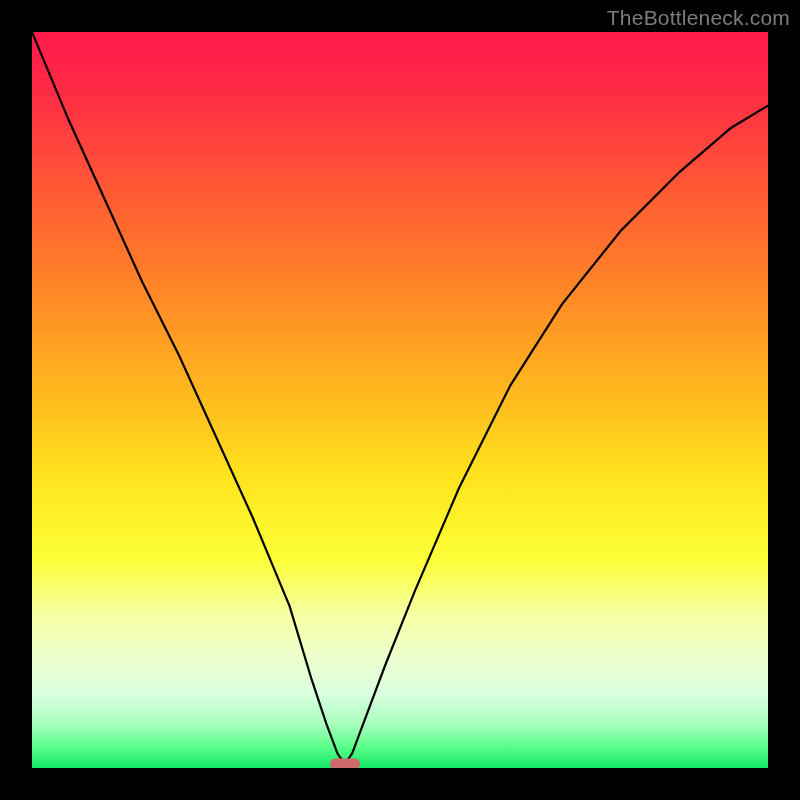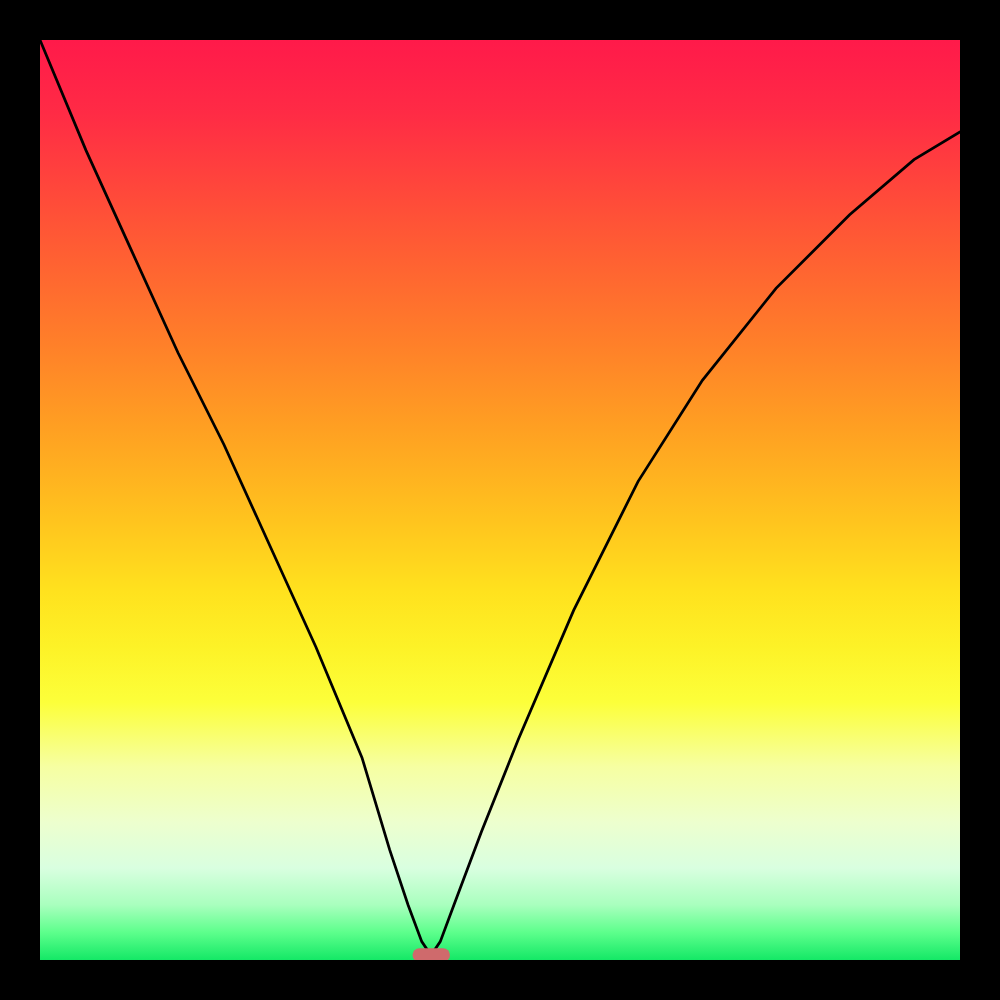--- a/index.html
+++ b/index.html
@@ -90,13 +90,14 @@
   <div class="plot-area">
     <div class="plot-bg"></div>
 
     <svg class="curve-layer" viewBox="0 0 736 736" preserveAspectRatio="none">
       <path id="curve-path" d="M0.0 0.0 L36.8 88.3 L73.6 169.3 L110.4 250.2 L147.2 323.8 L184.0 404.8 L220.8 485.8 L257.6 574.1 L279.7 647.7 L294.4 691.8 L305.4 721.3 L312.8 732.3 L320.2 721.3 L331.2 691.8 L353.3 633.0 L382.7 559.4 L426.9 456.3 L478.4 353.3 L529.9 272.3 L588.8 198.7 L647.7 139.8 L699.2 95.7 L736.0 73.6"></path>
     </svg>
 
     <div class="marker" id="min-marker" style="left: 312.8px; top: 732.32px;"></div>
   </div>
 
+  <div class="watermark">TheBottleneck.com</div>
 </div>
 
 </body></html>

